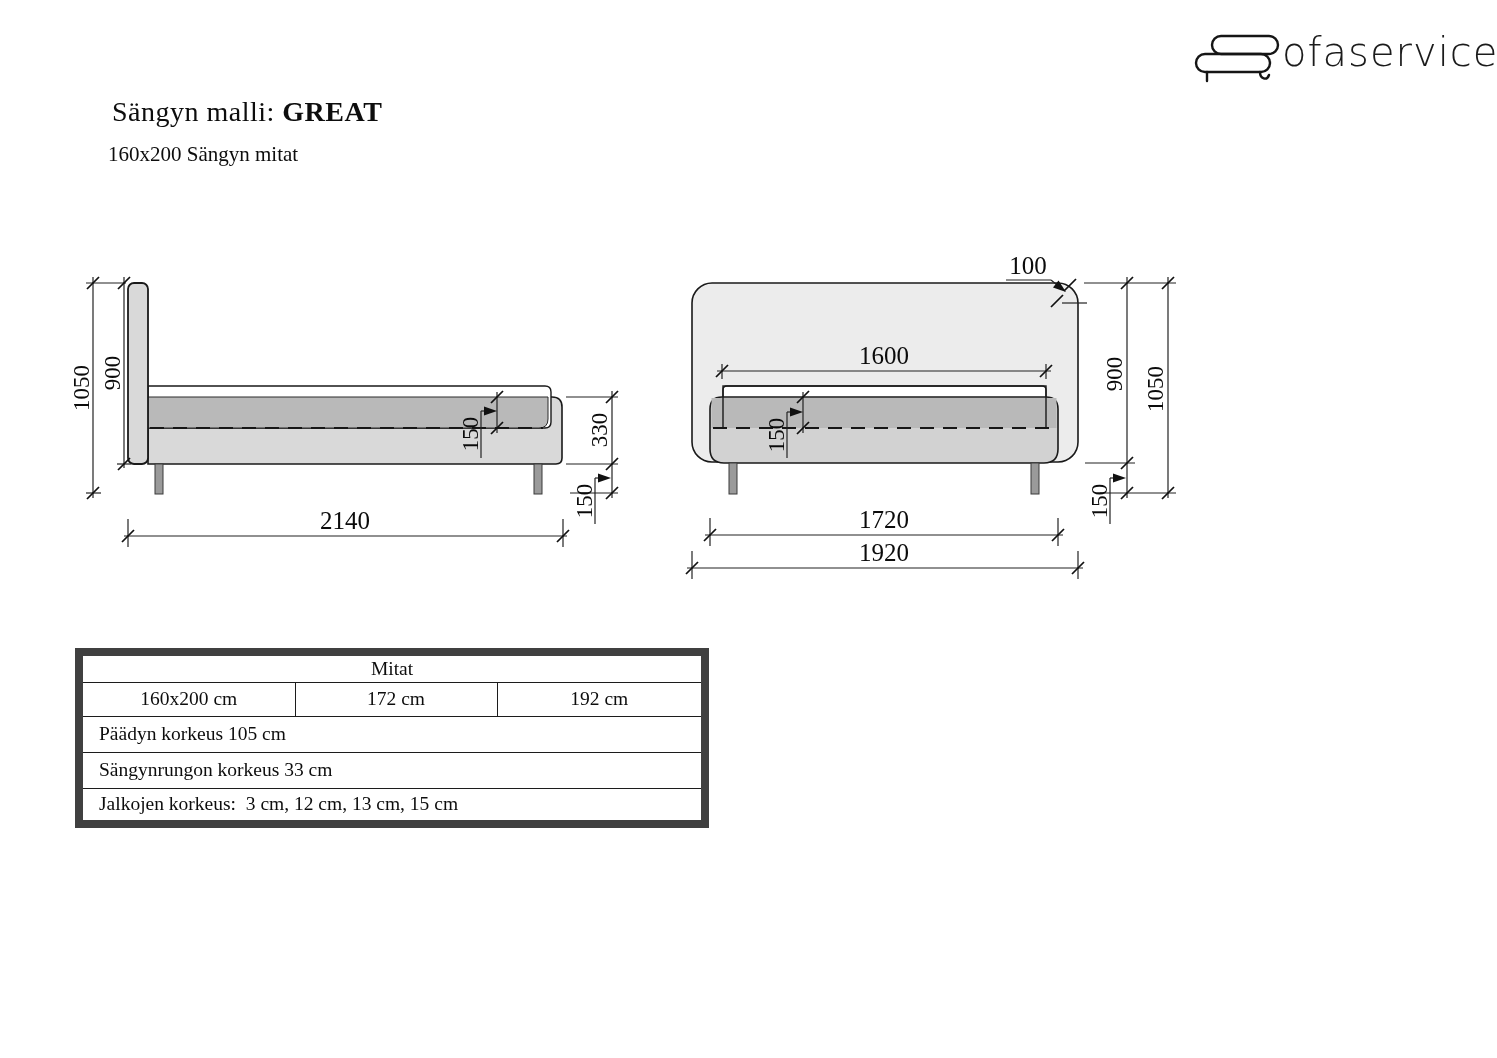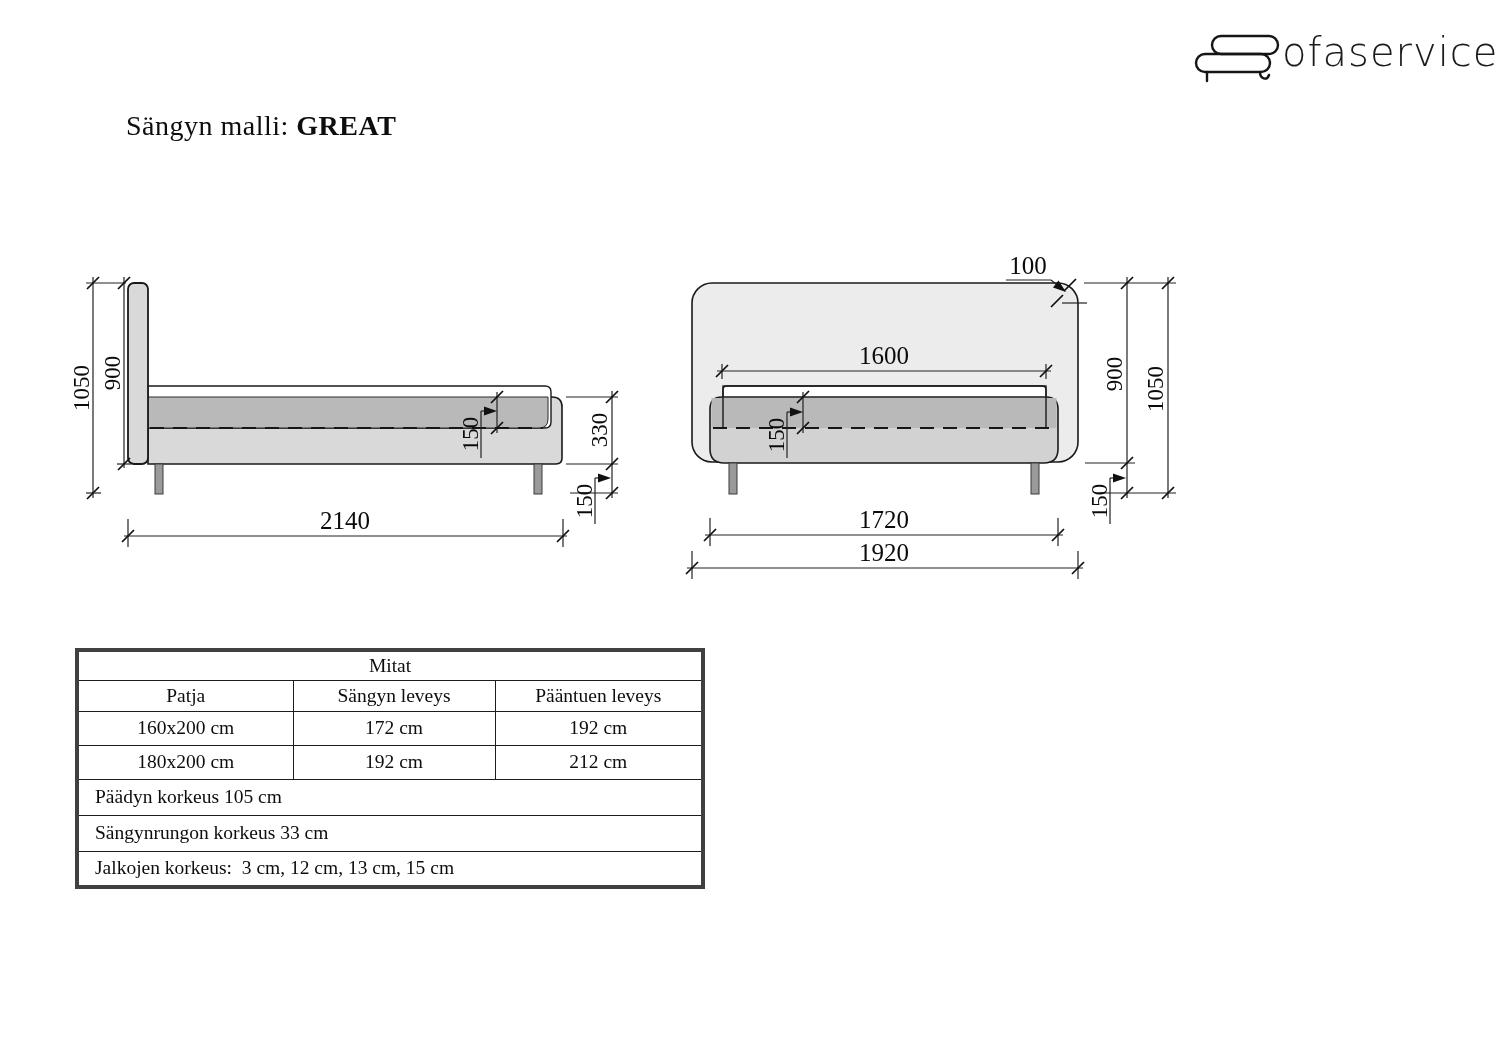--- a/index.html
+++ b/index.html
@@ -1,52 +1,53 @@
 <!DOCTYPE html>
 <html><head>
 <meta charset="utf-8">
 <style>
   html,body{margin:0;padding:0;background:#fff;}
   .canvas{position:relative;width:1497px;height:1058px;background:#ffffff;overflow:hidden;
           font-family:"Liberation Serif", serif;color:#0d0d0d;}
   
   .hdr{position:absolute;left:108px;top:92px;}
-  .hdr h1{margin:18px;font-size:28px;font-weight:normal;letter-spacing:.5px;}
+  .hdr h1{margin:4px;font-size:28px;font-weight:normal;letter-spacing:.5px;}
   .hdr h1 b{font-weight:bold;}
   .hdr .sub{margin-top:14px;font-size:21px;}
   
   .logo{position:absolute;left:1188px;top:32px;display:flex;align-items:flex-start;}
   .logo .brandtext{font-family:"DejaVu Sans", sans-serif;font-weight:200;font-size:40px;
                    line-height:1;color:#1b1b1b;letter-spacing:1px;margin-left:-6px;padding-bottom:2px;}
   
   .drawing{position:absolute;left:0;top:0;}
   .dim{stroke:#222;stroke-width:1.2;fill:none;}
   .tick{stroke:#111;stroke-width:1.7;}
   .dash{stroke:#161616;stroke-width:2.2;stroke-dasharray:14 9;fill:none;}
   .dt{font-family:"Liberation Serif",serif;font-size:23px;fill:#0b0b0b;}
   .num{font-family:"Liberation Serif",serif;font-size:25px;fill:#0b0b0b;}
   .arr{fill:#111;stroke:none;}
   
   .spec{position:absolute;left:75px;top:648px;border-collapse:collapse;table-layout:fixed;
         width:626px;font-size:19.5px;}
   .spec td{border:1.4px solid #1c1c1c;text-align:center;padding:0;}
-  .spec{border:4px solid #404040;}
+  .spec{border:8px solid #404040;}
   .spec .rt{height:30px;}
   .spec .rh{height:31px;}
   .spec .rd{height:34px;}
   .spec .rn{height:36px;}
   .spec .note{text-align:left;padding-left:16px;white-space:pre-wrap;}
 </style>
 </head>
 <body>
 
 <div class="canvas">
 
   <div class="hdr">
     <h1><span>Sängyn malli:</span> <b>GREAT</b></h1>
+    <div class="sub">160x200 Sängyn mitat</div>
   </div>
 
   <div class="logo">
     <svg width="100" height="54" viewBox="0 0 100 54">
       <rect x="24" y="4" width="66" height="18" rx="9" fill="none" stroke="#151515" stroke-width="2.4"></rect>
       <rect x="8" y="22" width="74" height="18" rx="9" fill="none" stroke="#151515" stroke-width="2.4"></rect>
       <path d="M19,40 v9" fill="none" stroke="#151515" stroke-width="2.4" stroke-linecap="round"></path>
       <path d="M72,40 c0,7 7,9 9,3" fill="none" stroke="#151515" stroke-width="2.4" stroke-linecap="round"></path>
     </svg>
     <span class="brandtext">ofaservice</span>
@@ -186,35 +187,25 @@
   <table class="spec">
     <colgroup>
         <col style="width:216px">
         <col style="width:202px">
         <col style="width:208px">
       </colgroup>
     <tbody>
         <tr class="rt">
       <td colspan="3">Mitat</td>
     </tr>
-    <tr class="rh">
-      <td>Patja</td>
-      <td>Sängyn leveys</td>
-      <td>Pääntuen leveys</td>
-    </tr>
     <tr class="rd">
       <td>160x200 cm</td>
       <td>172 cm</td>
       <td>192 cm</td>
     </tr>
-    <tr class="rd">
-      <td>180x200 cm</td>
-      <td>192 cm</td>
-      <td>212 cm</td>
-    </tr>
     <tr class="rn">
       <td colspan="3" class="note">Päädyn korkeus 105 cm</td>
     </tr>
     <tr class="rn">
       <td colspan="3" class="note">Sängynrungon korkeus 33 cm</td>
     </tr>
     <tr class="rn">
       <td colspan="3" class="note">Jalkojen korkeus:  3 cm, 12 cm, 13 cm, 15 cm</td>
     </tr>
   </tbody>

